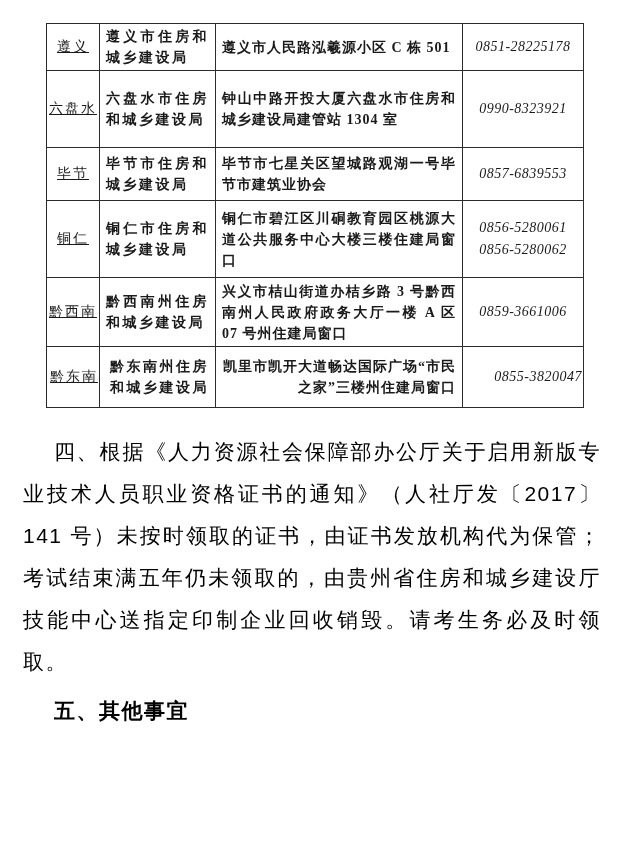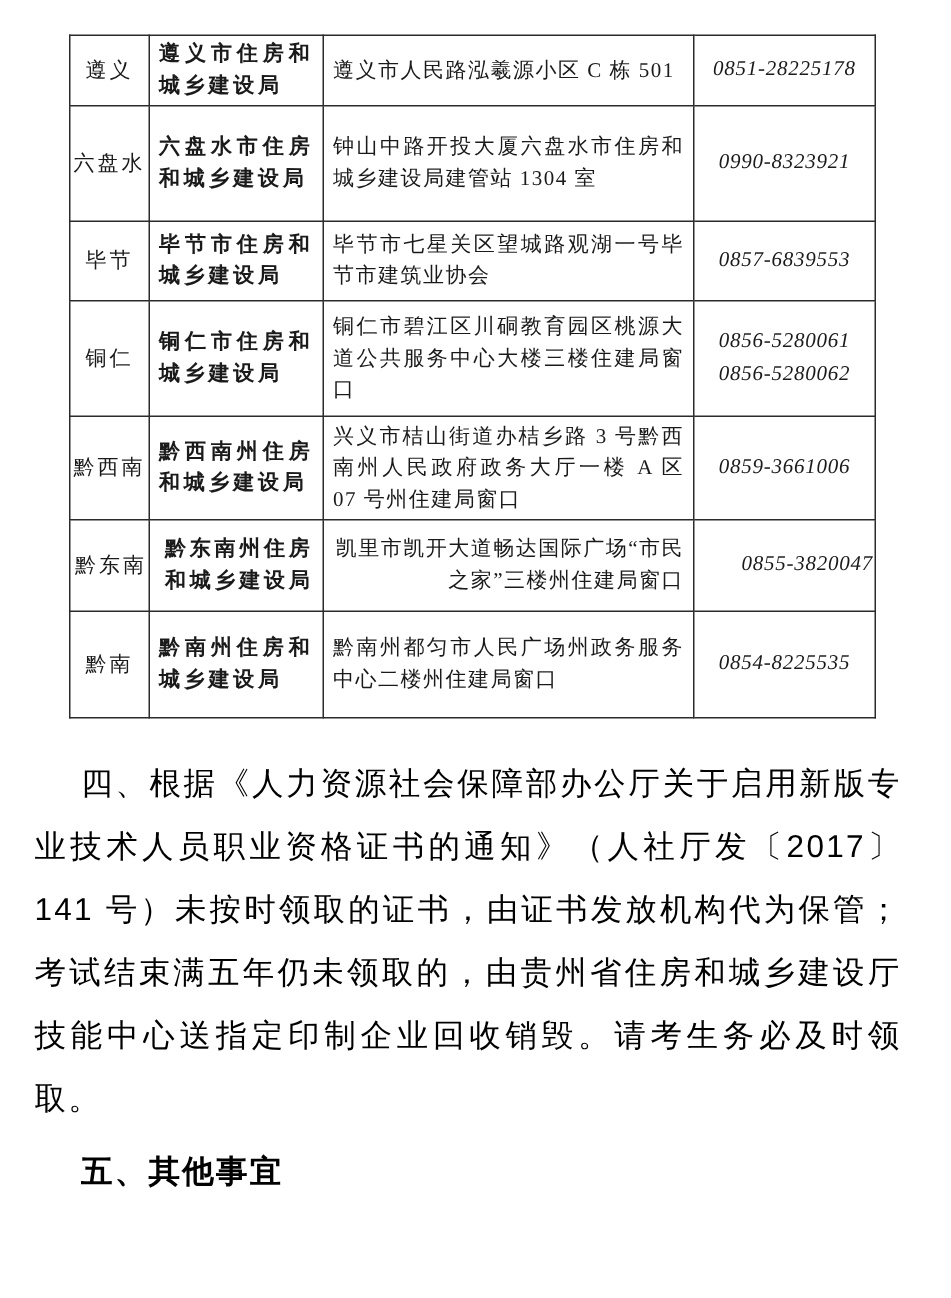--- a/index.html
+++ b/index.html
@@ -18,23 +18,23 @@
     width: 537px;
     margin: 23px 0 0 46px;
     font-size: 14px;
     color: #1a1a1a;
   }
   table.loc-table td {
     border: 1px solid #2b2b2b;
     vertical-align: middle;
     overflow: hidden;
   }
-  td.city  { text-align: center; letter-spacing: 2px; }
+  td.city  { text-align: center; letter-spacing: 2px; text-decoration: underline; }
   td.bureau{ text-align: justify; padding: 2px 6px; letter-spacing: 2.5px; line-height: 1.5; font-weight: bold; }
-  td.address{ text-align: justify; padding: 2px 6px; letter-spacing: 1px; line-height: 1.5; }
+  td.address{ text-align: justify; padding: 2px 6px; letter-spacing: 1px; line-height: 1.5; font-weight: bold; }
   td.phone { text-align: center; letter-spacing: 0.5px; line-height: 1.6; font-style: italic; }
   tr.r0 td { height: 40px; }
   tr.r1 td { height: 72px; }
   tr.r2 td { height: 62px; }
   tr.r3 td { height: 48px; }
   tr.r4 td { height: 72px; }
   tr.r5 td { height: 64px; }
   tr.r6 td { height: 56px; text-align: right; }
   tr.r7 td { height: 66px; }
   .content { margin: 0 33px 0 23px; }
@@ -120,29 +120,20 @@
       </tr>
       <tr class="r6">
         <td class="city">黔东南</td>
         <td class="bureau">黔东南州住房和城乡建设局</td>
         <td class="address">凯里市凯开大道畅达国际广场“市民之家”三楼州住建局窗口</td>
         <td class="phone">
             <div>0855-3820047</div>
             <div></div>
           </td>
       </tr>
-      <tr class="r7">
-        <td class="city">黔南</td>
-        <td class="bureau">黔南州住房和城乡建设局</td>
-        <td class="address">黔南州都匀市人民广场州政务服务中心二楼州住建局窗口</td>
-        <td class="phone">
-            <div>0854-8225535</div>
-            <div></div>
-          </td>
-      </tr>
     </tbody>
   </table>
 
   <div class="content">
     <p class="sec4">四、根据《人力资源社会保障部办公厅关于启用新版专业技术人员职业资格证书的通知》（人社厅发〔2017〕141 号）未按时领取的证书，由证书发放机构代为保管；考试结束满五年仍未领取的，由贵州省住房和城乡建设厅技能中心送指定印制企业回收销毁。请考生务必及时领取。</p>
     <p class="sec5-heading">五、其他事宜</p>
 
   </div>
 
 </div>

